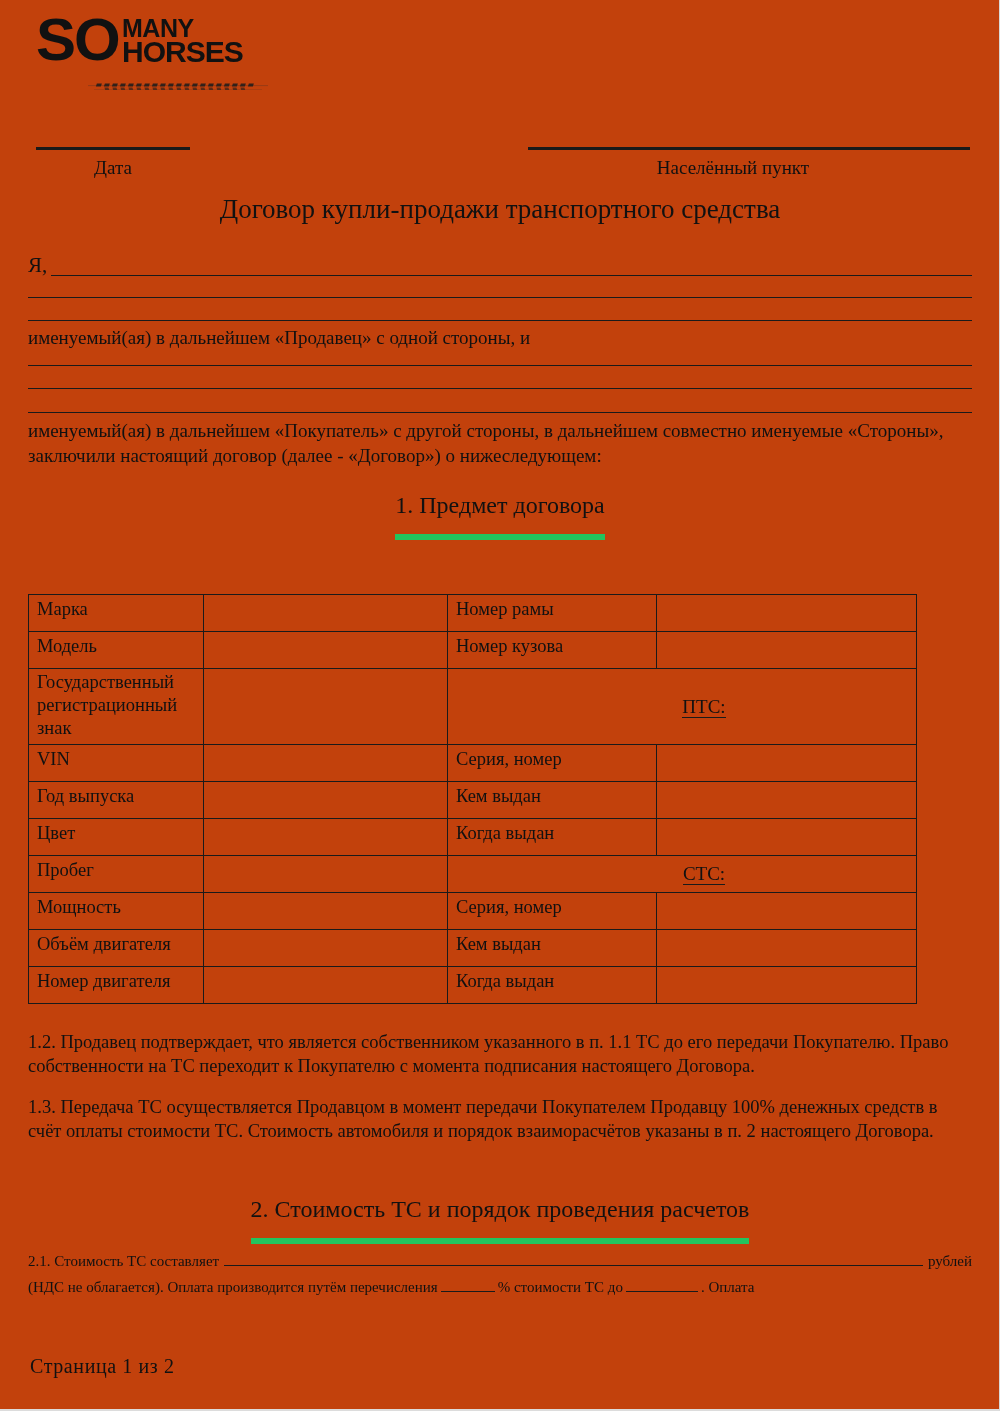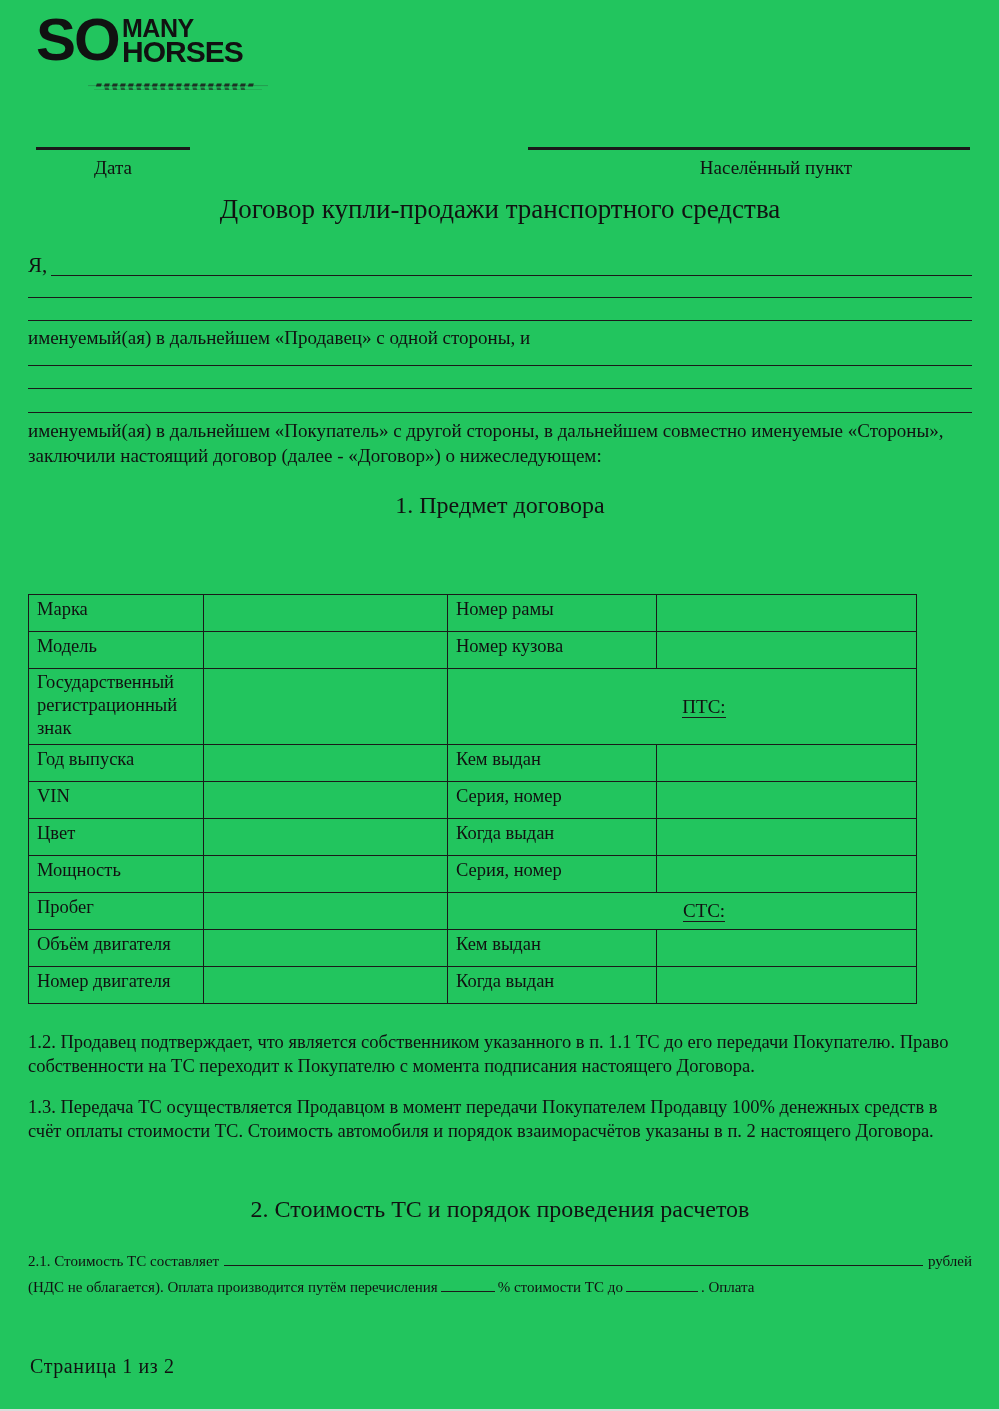--- a/index.html
+++ b/index.html
@@ -12,21 +12,21 @@
     position: relative;
     font-family: "Liberation Serif", "DejaVu Serif", serif;
     color: #111111;
     overflow: hidden;
   }
 
   .page {
     position: absolute;
     left: 0; top: 0;
     width: 1000px; height: 1411px;
-    background: #22c55e;
+    background: #c2410c;
     border-right: 1px solid #d8d8d8;
     border-bottom: 2px solid #dcdcdc;
   }
 
   
   .logo-wrap {
     position: absolute;
     left: 36px; top: 14px;
     width: 232px; height: 84px;
   }
@@ -81,21 +81,21 @@
   }
   .lbl-date {
     position: absolute;
     left: 36px; top: 157px;
     width: 154px;
     text-align: center;
     font-size: 19px;
   }
   .lbl-place {
     position: absolute;
-    left: 555px; top: 157px;
+    left: 512px; top: 157px;
     width: 442px;
     text-align: center;
     font-size: 19px;
   }
 
   
   .doc-title {
     position: absolute;
     left: 0; top: 194px;
     width: 1000px;
@@ -144,22 +144,22 @@
 
   
   .section-head {
     position: absolute;
     left: 0;
     width: 1000px;
     text-align: center;
     font-size: 24px;
   }
   .section-head span {
-    border-bottom: 4px solid #22c55e;
-    padding-bottom: 1px;
+    border-bottom: 6px solid #22c55e;
+    padding-bottom: 16px;
   }
   .sh1 { top: 492px; }
   .sh2 { top: 1196px; }
 
   .clause {
     position: absolute;
     left: 28px;
     width: 944px;
     font-size: 18.5px;
     line-height: 24px;
@@ -335,49 +335,49 @@
         <td></td>
       </tr>
       <tr>
         <td class="tall grz">Государственный регистрационный знак</td>
         <td class="tall"></td>
         <td class="tall doc-head" colspan="2">
           <span>ПТС:</span>
         </td>
       </tr>
       <tr>
+        <td>VIN</td>
+        <td></td>
+        <td>Серия, номер</td>
+        <td></td>
+      </tr>
+      <tr>
         <td>Год выпуска</td>
         <td></td>
         <td>Кем выдан</td>
         <td></td>
       </tr>
       <tr>
-        <td>VIN</td>
-        <td></td>
-        <td>Серия, номер</td>
-        <td></td>
-      </tr>
-      <tr>
         <td>Цвет</td>
         <td></td>
         <td>Когда выдан</td>
-        <td></td>
-      </tr>
-      <tr>
-        <td>Мощность</td>
-        <td></td>
-        <td>Серия, номер</td>
         <td></td>
       </tr>
       <tr>
         <td>Пробег</td>
         <td></td>
         <td class="doc-head" colspan="2">
           <span>СТС:</span>
         </td>
+      </tr>
+      <tr>
+        <td>Мощность</td>
+        <td></td>
+        <td>Серия, номер</td>
+        <td></td>
       </tr>
       <tr>
         <td>Объём двигателя</td>
         <td></td>
         <td>Кем выдан</td>
         <td></td>
       </tr>
       <tr>
         <td>Номер двигателя</td>
         <td></td>

